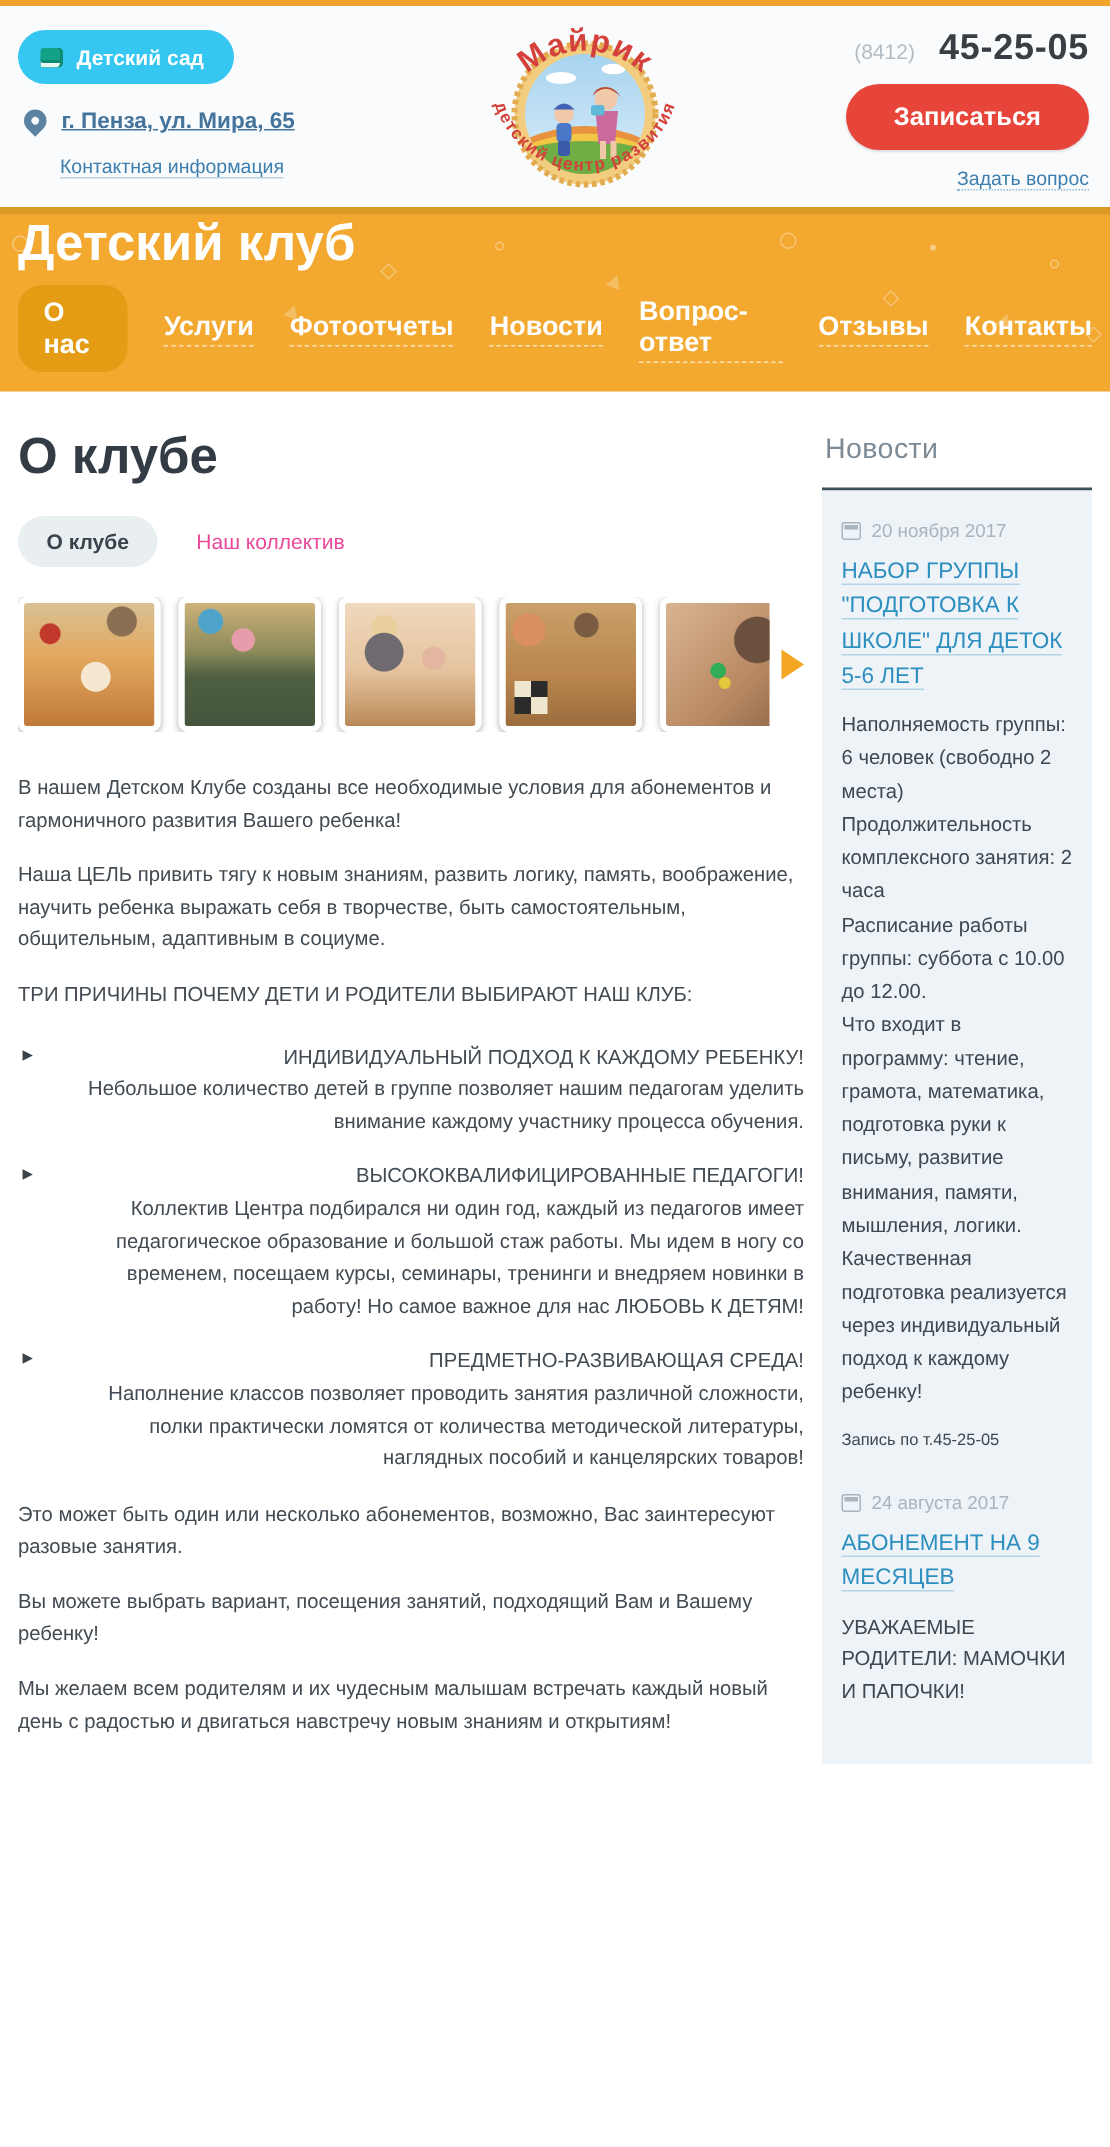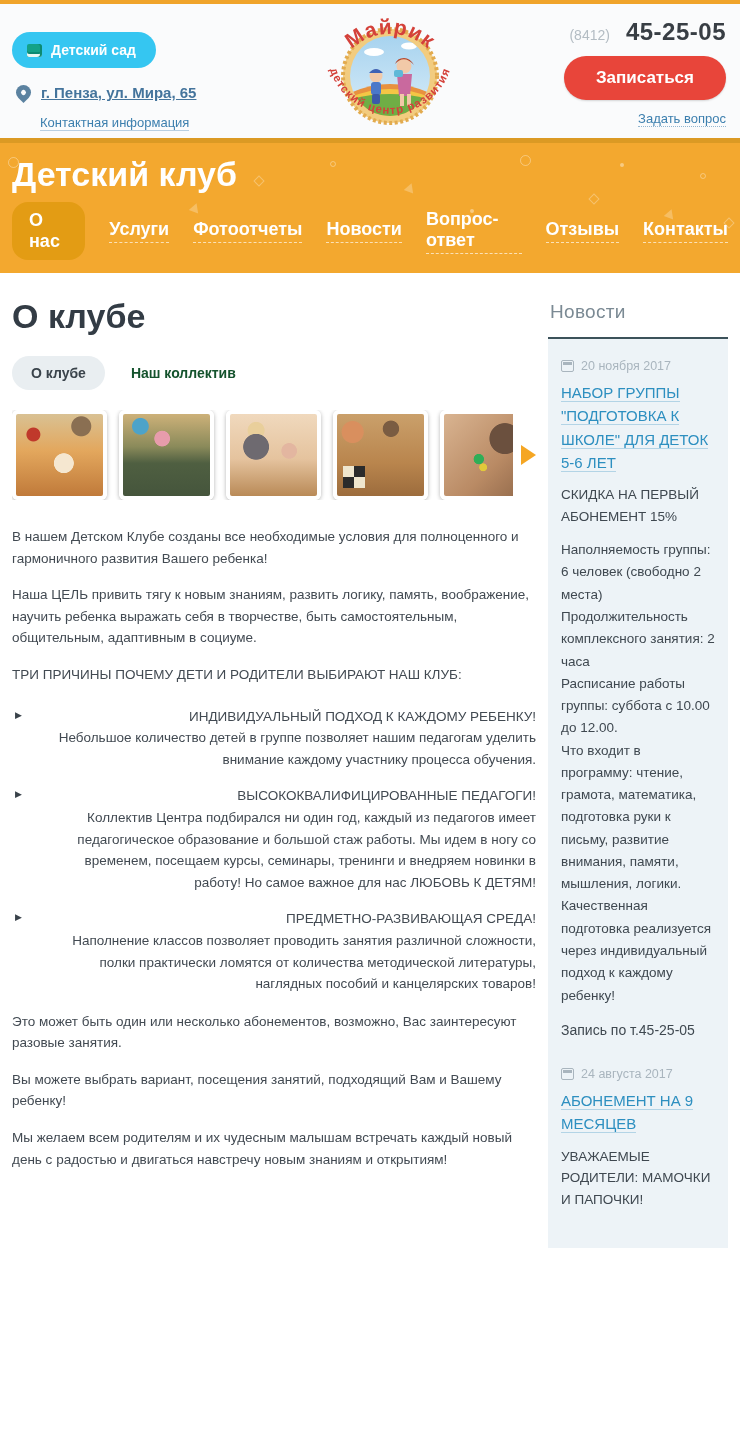--- a/index.html
+++ b/index.html
@@ -3,21 +3,21 @@
 <meta charset="utf-8">
 <style>
   * { margin:0; padding:0; box-sizing:border-box; }
   html,body { width:740px; background:#fff; font-family:"Liberation Sans", sans-serif; color:#424a52; }
 
   
   .top-border { height:4px; background:#f0a42b; }
 
   
   .header { height:134px; background:#fafbfc; display:flex; align-items:stretch; position:relative; }
-  .header-left { width:270px; padding:28px 0 0 12px; }
+  .header-left { width:270px; padding:16px 0 0 12px; }
   .kindergarten-btn { display:inline-flex; align-items:center; gap:9px; background:#35c6f1; color:#fff;
       border:none; border-radius:22px; padding:10px 20px 10px 15px; font-size:14px; font-weight:bold; cursor:pointer; }
   .book-icon { display:inline-block; width:15px; height:13px; background:#13a287; border-radius:2px 3px 3px 2px;
       box-shadow: inset -2px 0 0 #0c8a72, inset 0 -3px 0 #e9f7f3, inset 0 -5px 0 #0c8a72; }
   .addr-row { display:flex; align-items:center; gap:10px; margin:16px 0 0 4px; }
   .pin-icon { width:15px; height:15px; background:#5b82a0; border-radius:50% 50% 50% 0; transform:rotate(-45deg); position:relative; flex:0 0 auto; }
   .pin-icon::after { content:''; position:absolute; width:5px; height:5px; background:#fafbfc; border-radius:50%; top:5px; left:5px; }
   .addr-text { color:#44749c; font-size:15px; font-weight:bold;text-decoration:underline; }
   .contact-link { display:inline-block; margin:14px 0 0 28px; color:#3c7fae; font-size:13px; text-decoration:none;
       border-bottom:1px solid rgba(60,127,174,.35); cursor:pointer; }
@@ -26,21 +26,21 @@
 
   .header-right { width:230px; padding:14px 14px 0 0; text-align:right; }
   .phone-row { font-size:24px; font-weight:bold; color:#383e44; letter-spacing:.5px; }
   .phone-code { font-size:14px; font-weight:normal; color:#b3bcc3; letter-spacing:0; margin-right:16px; }
   .signup-btn { margin-top:10px; background:#e8453a; color:#fff; border:none; border-radius:24px;
       padding:12px 32px; font-size:17px; font-weight:bold; cursor:pointer; box-shadow:0 1px 2px rgba(0,0,0,.15); }
   .ask-link { display:inline-block; margin-top:11px; color:#3c7fae; font-size:13px; text-decoration:none;
       border-bottom:1px dotted rgba(60,127,174,.55); cursor:pointer; }
 
   
-  .hero { background:#f3a82f; border-top:5px solid #db9a24; padding:12px 12px 13px; position:relative; overflow:hidden; }
+  .hero { background:#f3a82f; border-top:5px solid #db9a24; padding:0 12px 13px; position:relative; overflow:hidden; }
   .hero-title { color:#fff; font-size:34px; font-weight:bold; line-height:38px; margin-bottom:9px; position:relative; z-index:2; }
   .hero-nav { display:flex; align-items:center; gap:24px; position:relative; z-index:2; }
   .nav-link { color:#fff; font-size:18px; font-weight:bold; text-decoration:none; cursor:pointer;
       border-bottom:1px dashed rgba(255,255,255,.65); padding-bottom:2px; }
   .nav-link.active { background:#e39c14; border-radius:16px; padding:8px 17px; border-bottom:none; }
   .confetti span { position:absolute; display:block; z-index:1; }
   .cf-circle { width:11px; height:11px; border:1.5px solid rgba(255,255,255,.35); border-radius:50%; }
   .cf-circle.sm { width:6px; height:6px; }
   .cf-diamond { width:8px; height:8px; border:1.5px solid rgba(255,255,255,.3); transform:rotate(45deg); }
   .cf-tri { width:0; height:0; border-left:5px solid transparent; border-right:5px solid transparent;
@@ -48,21 +48,21 @@
   .cf-dot { width:4px; height:4px; background:rgba(255,255,255,.4); border-radius:50%; }
 
   
   .main { display:flex; padding:0 12px 56px; min-height:1130px; }
   .col-left { width:524px; }
   .col-right { width:180px; margin-left:12px; }
 
   .page-title { color:#333c45; font-size:34px; font-weight:bold; margin:24px 0 20px; }
   .tabs { display:flex; align-items:center; gap:26px; margin-bottom:20px; }
   .tab-pill { background:#e9eef1; color:#3a434b; font-size:14px; font-weight:bold; border-radius:17px; padding:9px 19px; cursor:pointer; }
-  .tab-link { color:#14532d; font-size:14px; font-weight:bold; text-decoration:none; cursor:pointer; }
+  .tab-link { color:#ec4899; font-size:14px; font-weight:normal; text-decoration:none; cursor:pointer; }
 
   
   .carousel { display:flex; align-items:center; margin-bottom:26px; }
   .photos { display:flex; gap:12px; overflow:hidden; width:505px; }
   .photo { flex:0 0 95px; height:90px; border:4px solid #fff; border-radius:6px;
       box-shadow:0 1px 4px rgba(0,0,0,.3); cursor:pointer; }
   .ph1 { background:
       radial-gradient(circle at 75% 15%, #8a6f52 0 10%, transparent 11%),
       radial-gradient(circle at 20% 25%, #c0392b 0 7%, transparent 8%),
       radial-gradient(circle at 55% 60%, #f5e7d0 0 14%, transparent 15%),
@@ -104,21 +104,21 @@
   .news-item { margin-bottom:26px; }
   .news-item:last-child { margin-bottom:0; }
   .news-date-row { display:flex; align-items:center; gap:7px; margin-bottom:8px; }
   .calendar-icon { position:relative; width:13px; height:12px; border:1.5px solid #a9b5be; border-radius:2px; flex:0 0 auto; }
   .calendar-icon::before { content:''; position:absolute; top:1px; left:1px; right:1px; height:3px; background:#a9b5be; }
   .news-date { color:#a9b5be; font-size:12.5px; }
   .news-link { display:inline-block; color:#2d8fc0; font-size:15px; line-height:1.55; text-decoration:none; cursor:pointer; margin-bottom:10px; }
   .news-link .u { border-bottom:1px solid rgba(45,143,192,.3); }
   .news-sub { color:#3f4850; font-size:13.5px; line-height:1.6; margin-bottom:12px; }
   .news-body { color:#3f4850; font-size:13.5px; line-height:1.65; white-space:pre-line; margin-bottom:12px; }
-  .news-foot { color:#3f4850; font-size:14px; line-height:1.6; }
+  .news-foot { color:#3f4850; font-size:11px; line-height:1.6; }
 </style>
 </head>
 <body>
 
 <div class="top-border"></div>
 
 <header class="header">
   <div class="header-left">
     <button class="kindergarten-btn">
       <span class="book-icon"></span>
@@ -222,21 +222,21 @@
       <div class="photos">
         <div class="photo ph1"></div>
         <div class="photo ph2"></div>
         <div class="photo ph3"></div>
         <div class="photo ph4"></div>
         <div class="photo ph5"></div>
       </div>
       <button class="carousel-next"></button>
     </div>
 
-    <p class="para">В нашем Детском Клубе созданы все необходимые условия для полноценного и гармоничного развития Вашего ребенка!</p>
+    <p class="para">В нашем Детском Клубе созданы все необходимые условия для абонементов и гармоничного развития Вашего ребенка!</p>
     <p class="para">Наша ЦЕЛЬ привить тягу к новым знаниям, развить логику, память, воображение, научить ребенка выражать себя в творчестве, быть самостоятельным, общительным, адаптивным в социуме.</p>
     <p class="para">ТРИ ПРИЧИНЫ ПОЧЕМУ ДЕТИ И РОДИТЕЛИ ВЫБИРАЮТ НАШ КЛУБ:</p>
 
     <ul class="reasons">
       <li class="reason">
         <span class="reason-title">ИНДИВИДУАЛЬНЫЙ ПОДХОД К КАЖДОМУ РЕБЕНКУ!</span><br>
         <span class="reason-text">Небольшое количество детей в группе позволяет нашим педагогам уделить внимание каждому участнику процесса обучения.</span>
       </li>
       <li class="reason">
         <span class="reason-title">ВЫСОКОКВАЛИФИЦИРОВАННЫЕ ПЕДАГОГИ!</span><br>
@@ -258,21 +258,20 @@
     <div class="sidebar-divider"></div>
     <div class="news-panel">
 
 
       <article class="news-item">
         <div class="news-date-row">
           <span class="calendar-icon"></span>
           <span class="news-date">20 ноября 2017</span>
         </div>
         <a class="news-link"><span class="u">НАБОР ГРУППЫ "ПОДГОТОВКА К ШКОЛЕ" ДЛЯ ДЕТОК 5-6 ЛЕТ</span></a>
-        <p class="news-sub">СКИДКА НА ПЕРВЫЙ АБОНЕМЕНТ 15%</p>
         <p class="news-body">Наполняемость группы: 6 человек (свободно 2 места)
 Продолжительность комплексного занятия: 2 часа
 Расписание работы группы: суббота с 10.00 до 12.00.
 Что входит в программу: чтение, грамота, математика, подготовка руки к письму, развитие внимания, памяти, мышления, логики.
 Качественная подготовка реализуется через индивидуальный подход к каждому ребенку!</p>
         <p class="news-foot">Запись по т.45-25-05</p>
       </article>
 
       <article class="news-item">
         <div class="news-date-row">

